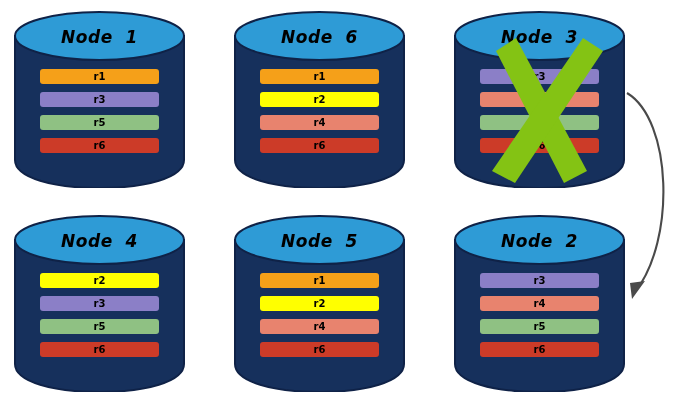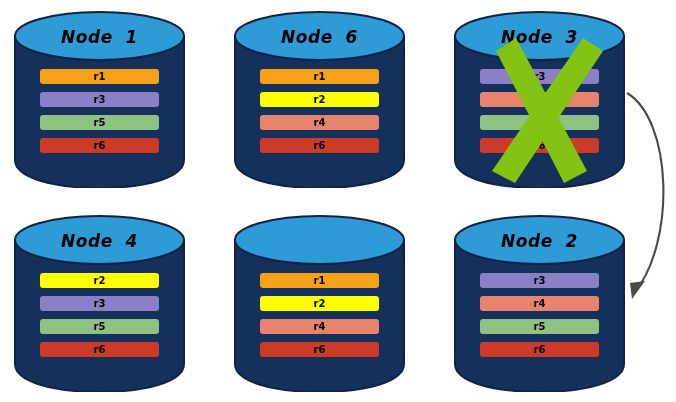--- a/index.html
+++ b/index.html
@@ -150,20 +150,21 @@
           <div class="bar" style="background: rgb(139, 127, 199);">r3</div>
           <div class="bar" style="background: rgb(143, 193, 131);">r5</div>
           <div class="bar" style="background: rgb(204, 59, 40);">r6</div>
         </div>
       </div>
       <div class="node" style="left: 232px; top: 212px;">
         <svg class="cyl-svg" viewBox="0 0 175 180">
           <path d="M 3 28 L 3 152 C 3 170, 42 180, 87.5 180 C 133 180, 172 170, 172 152 L 172 28 Z" fill="#16305C" stroke="#0F2247" stroke-width="2"></path>
           <ellipse cx="87.5" cy="28" rx="84.5" ry="24" fill="#2E9BD6" stroke="#0F2247" stroke-width="2"></ellipse>
         </svg>
+        <div class="node-label">Node  5</div>
         <div class="bars">
           <div class="bar" style="background: rgb(245, 160, 25);">r1</div>
           <div class="bar" style="background: rgb(255, 255, 0);">r2</div>
           <div class="bar" style="background: rgb(232, 131, 110);">r4</div>
           <div class="bar" style="background: rgb(204, 59, 40);">r6</div>
         </div>
       </div>
       <div class="node" style="left: 452px; top: 212px;">
         <svg class="cyl-svg" viewBox="0 0 175 180">
           <path d="M 3 28 L 3 152 C 3 170, 42 180, 87.5 180 C 133 180, 172 170, 172 152 L 172 28 Z" fill="#16305C" stroke="#0F2247" stroke-width="2"></path>

